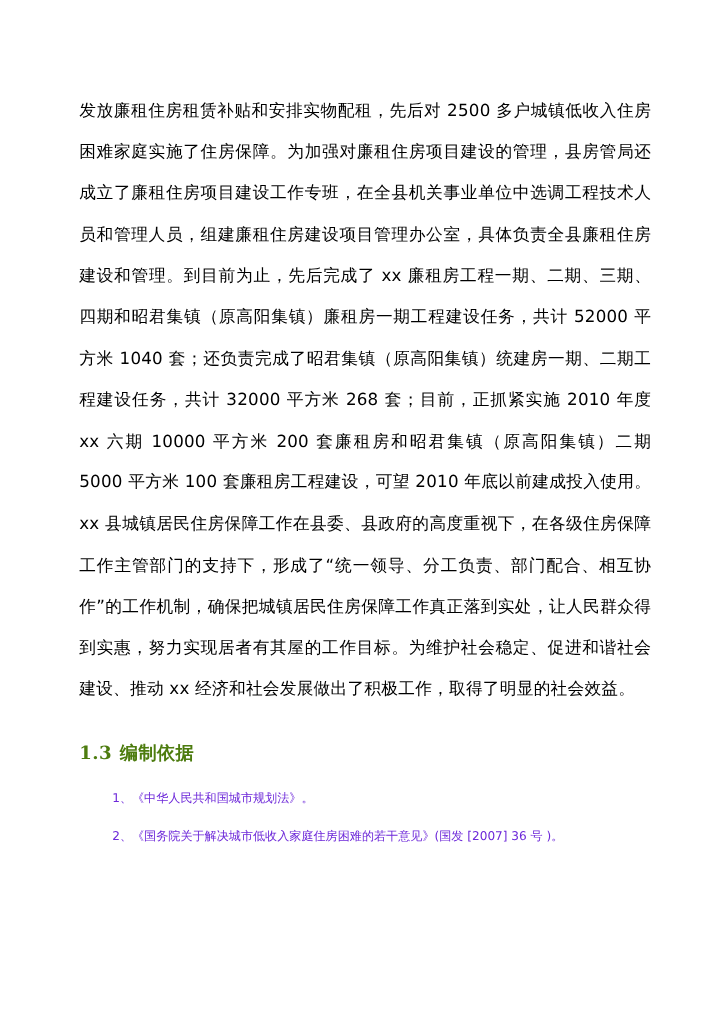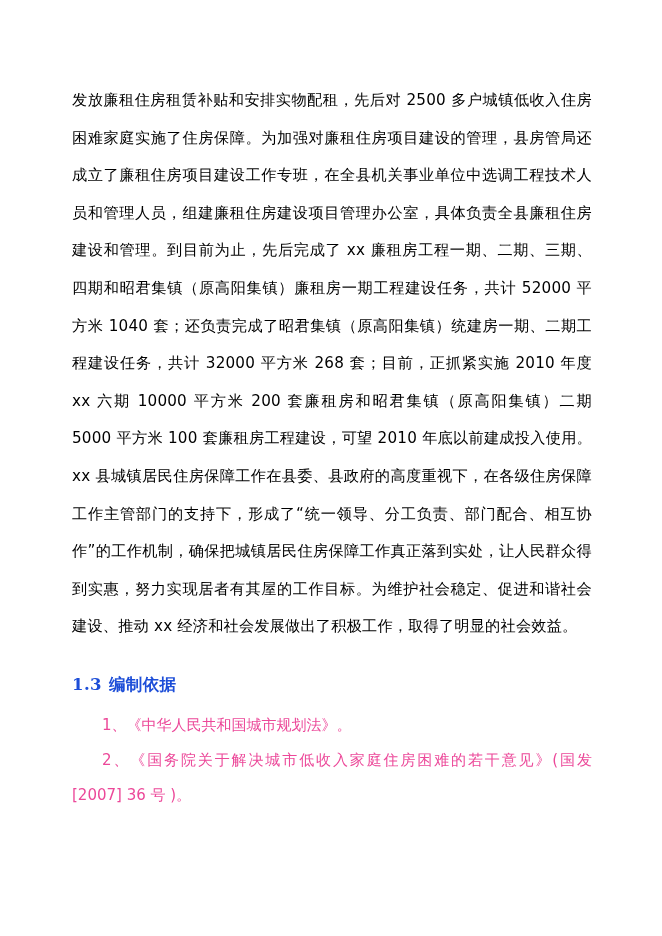--- a/index.html
+++ b/index.html
@@ -31,35 +31,35 @@
     color: #000000;
     text-align: justify;
     text-justify: inter-ideograph;
     letter-spacing: 0.2px;
     margin: 0;
   }
   .heading {
     font-family: "DejaVu Sans", sans-serif;
     font-size: 16.5px;
     font-weight: bold;
-    color: #1d4ed8;
+    color: #4d7c0f;
     margin: 22px 0 6px 0;
     line-height: 34px;
     letter-spacing: 0.4px;
   }
   .heading .hnum {
     font-family: "DejaVu Serif", serif;
     font-weight: bold;
     margin-right: 7px;
   }
   .list-item {
     font-family: "DejaVu Sans", sans-serif;
-    font-size: 15px;
+    font-size: 11px;
     line-height: 35px;
-    color: #ec4899;
+    color: #6d28d9;
     text-align: justify;
     text-justify: inter-ideograph;
     margin: 0;
     text-indent: 30px;
   }
 </style>
 </head>
 <body>
 
 <div class="page">

